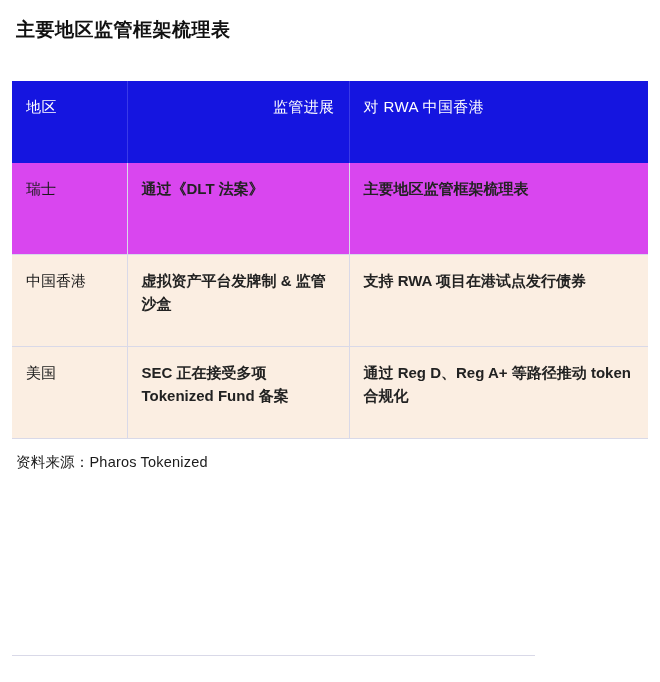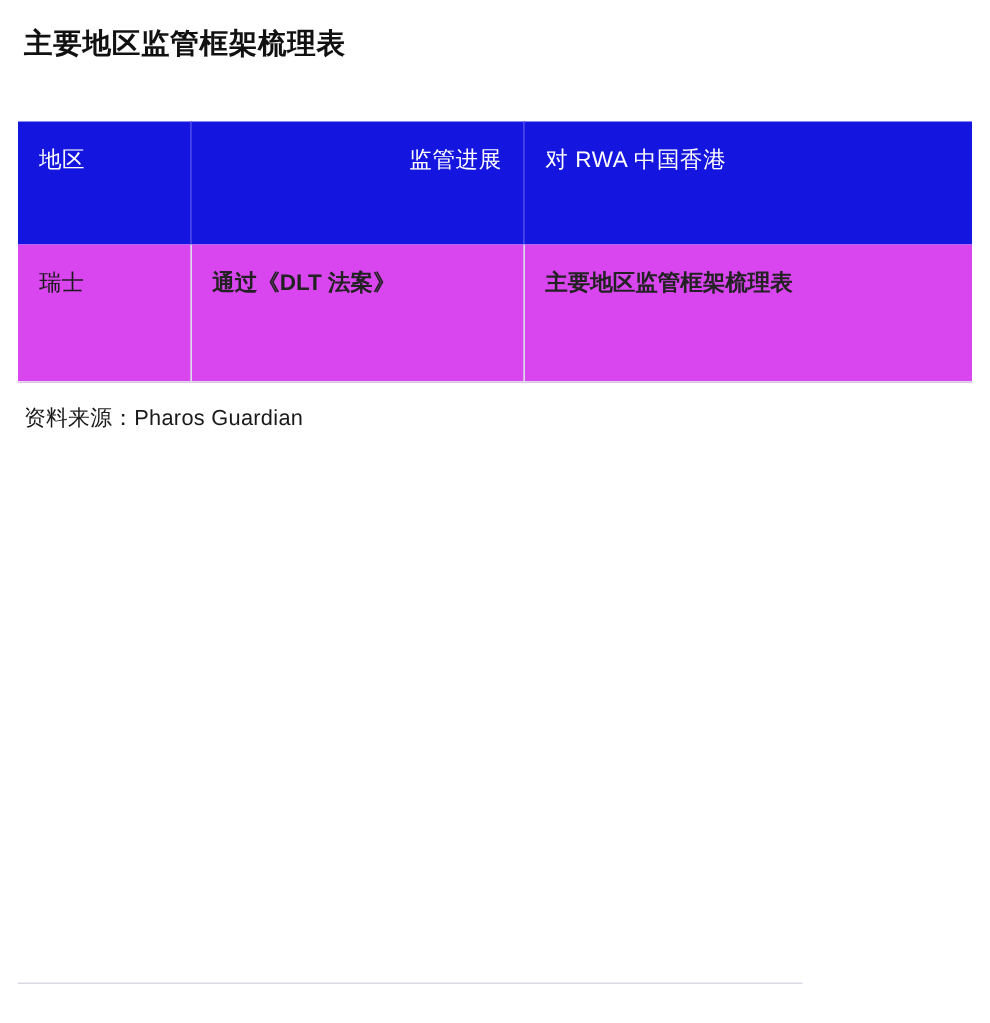--- a/index.html
+++ b/index.html
@@ -131,20 +131,30 @@
           <th class="h2">监管进展</th>
           <th class="h3">对 RWA 中国香港</th>
         </tr>
       </thead>
       <tbody>
         <tr class="row-white">
           <td class="first cell-region">瑞士</td>
           <td class="cell-text">通过《DLT 法案》</td>
           <td class="last cell-text">主要地区监管框架梳理表</td>
         </tr>
+        <tr class="row-tint">
+          <td class="first cell-region">中国香港</td>
+          <td class="cell-text">虚拟资产平台发牌制 &amp; 监管沙盒</td>
+          <td class="last cell-text">支持 RWA 项目在港试点发行债券</td>
+        </tr>
+        <tr class="row-tint">
+          <td class="first cell-region">美国</td>
+          <td class="cell-text">SEC 正在接受多项 Tokenized Fund 备案</td>
+          <td class="last cell-text">通过 Reg D、Reg A+ 等路径推动 token 合规化</td>
+        </tr>
       </tbody>
     </table>
   </div>
 
-  <div class="source-line">资料来源：Pharos Guardian</div>
+  <div class="source-line">资料来源：Pharos Tokenized</div>
 
   <div class="footer-rule"></div>
 </div>
 
 </body></html>

